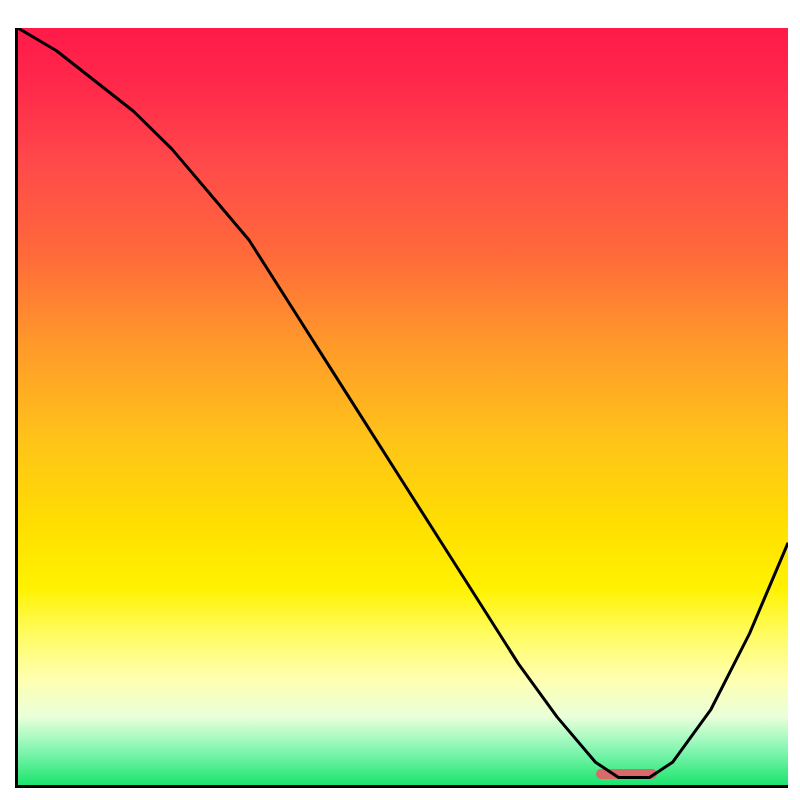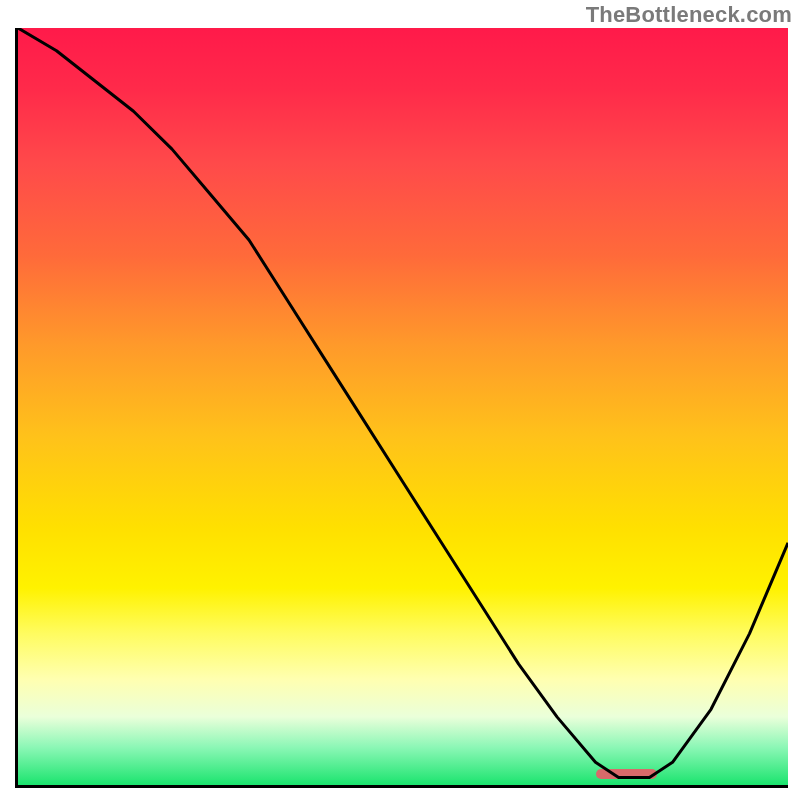--- a/index.html
+++ b/index.html
@@ -71,21 +71,20 @@
     position: absolute;
     background: #d86a6a;
     border-radius: 6px;
   }
 </style>
 </head>
 <body>
 
 <div class="chart-container">
 
-  <div class="watermark">TheBottleneck.com</div>
 
   <div class="plot-area">
     <div class="gradient-bg"></div>
 
     <svg class="curve-layer" viewBox="0 0 770 757" preserveAspectRatio="none">
       <path fill="none" stroke="#000" stroke-width="3" stroke-linejoin="round" d="M0.0 0.0 L38.5 22.7 L77.0 53.0 L115.5 83.3 L154.0 121.1 L192.5 166.5 L231.0 212.0 L269.5 272.5 L308.0 333.1 L346.5 393.6 L385.0 454.2 L423.5 514.8 L462.0 575.3 L500.5 635.9 L539.0 688.9 L577.5 734.3 L600.6 749.4 L631.4 749.4 L654.5 734.3 L693.0 681.3 L731.5 605.6 L770.0 514.8"></path>
     </svg>
 
     <div class="plateau-marker" style="left: 577.5px; width: 61.6px; top: 740.645px; height: 10px; background: rgb(216, 106, 106);"></div>
   </div>

